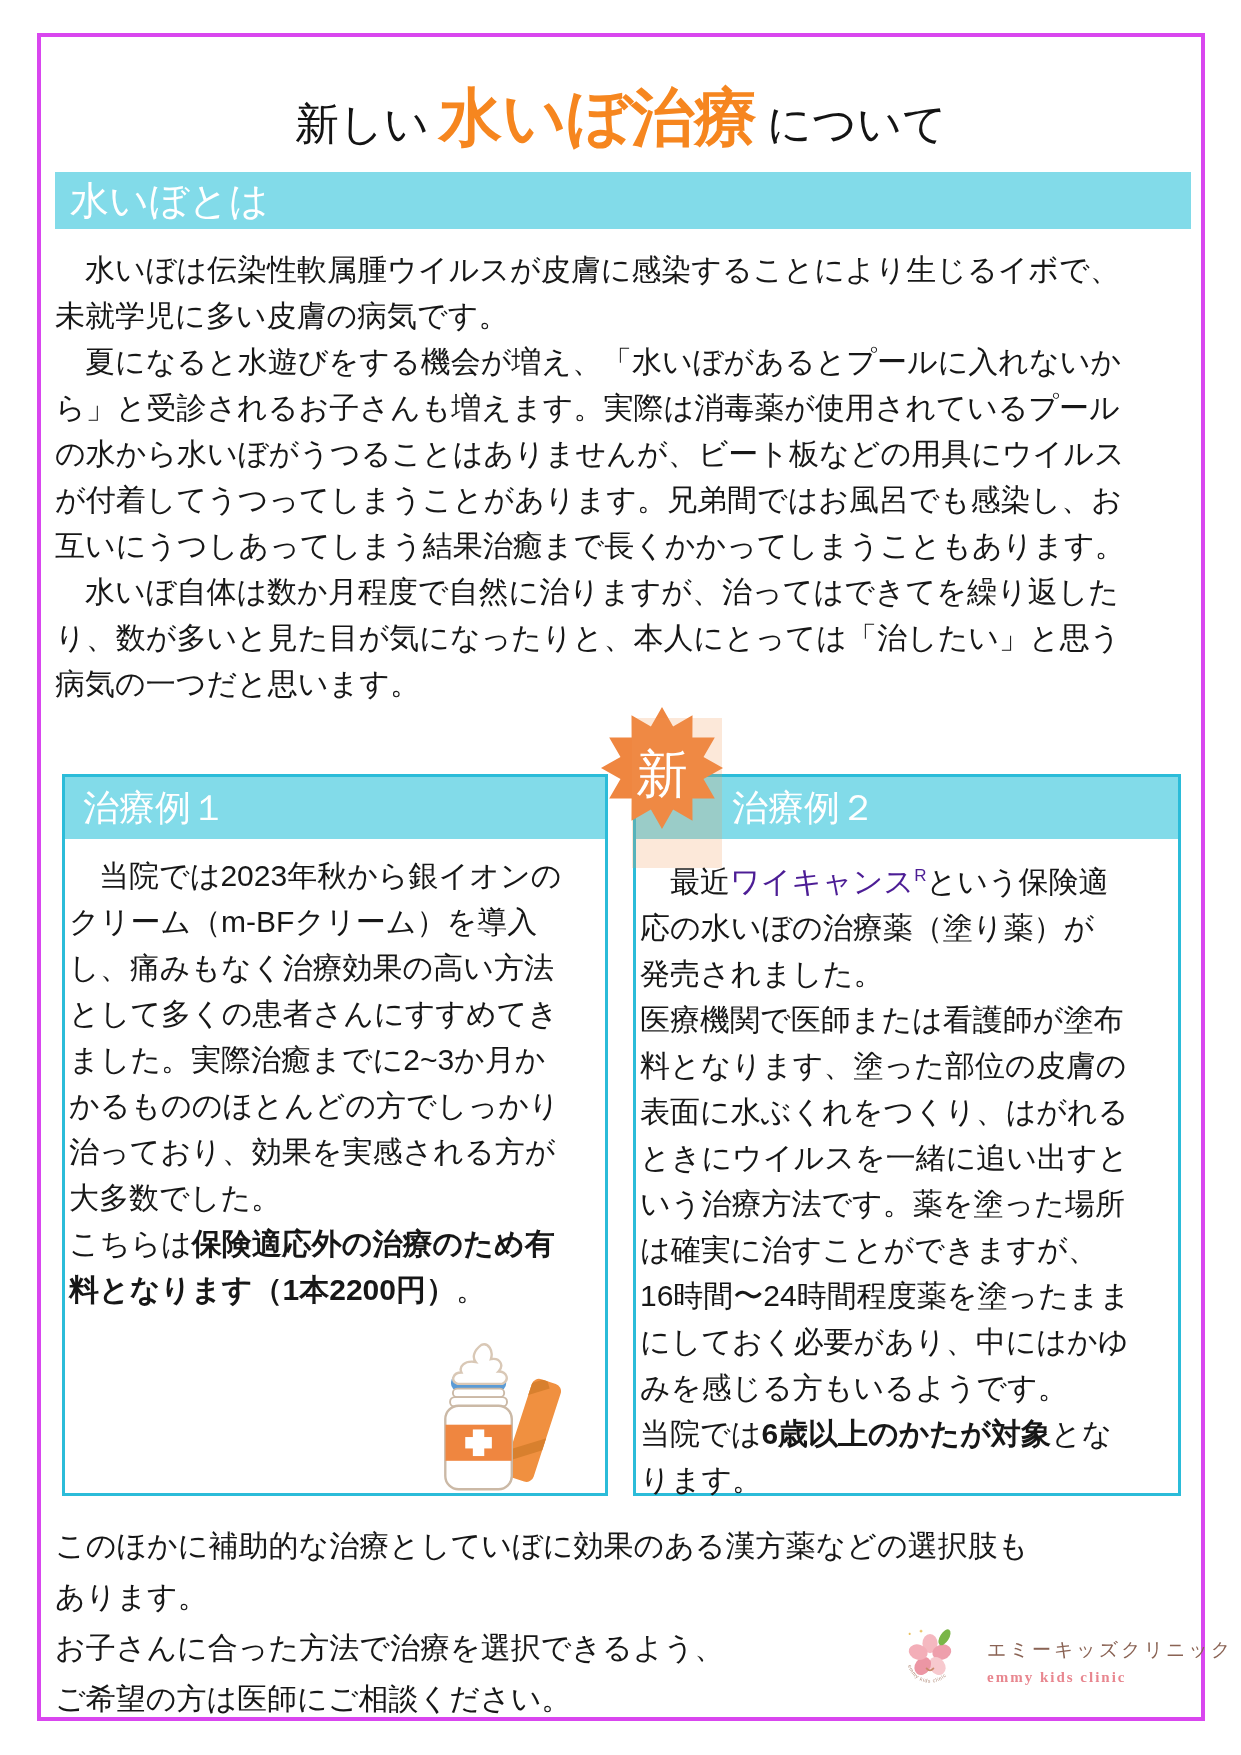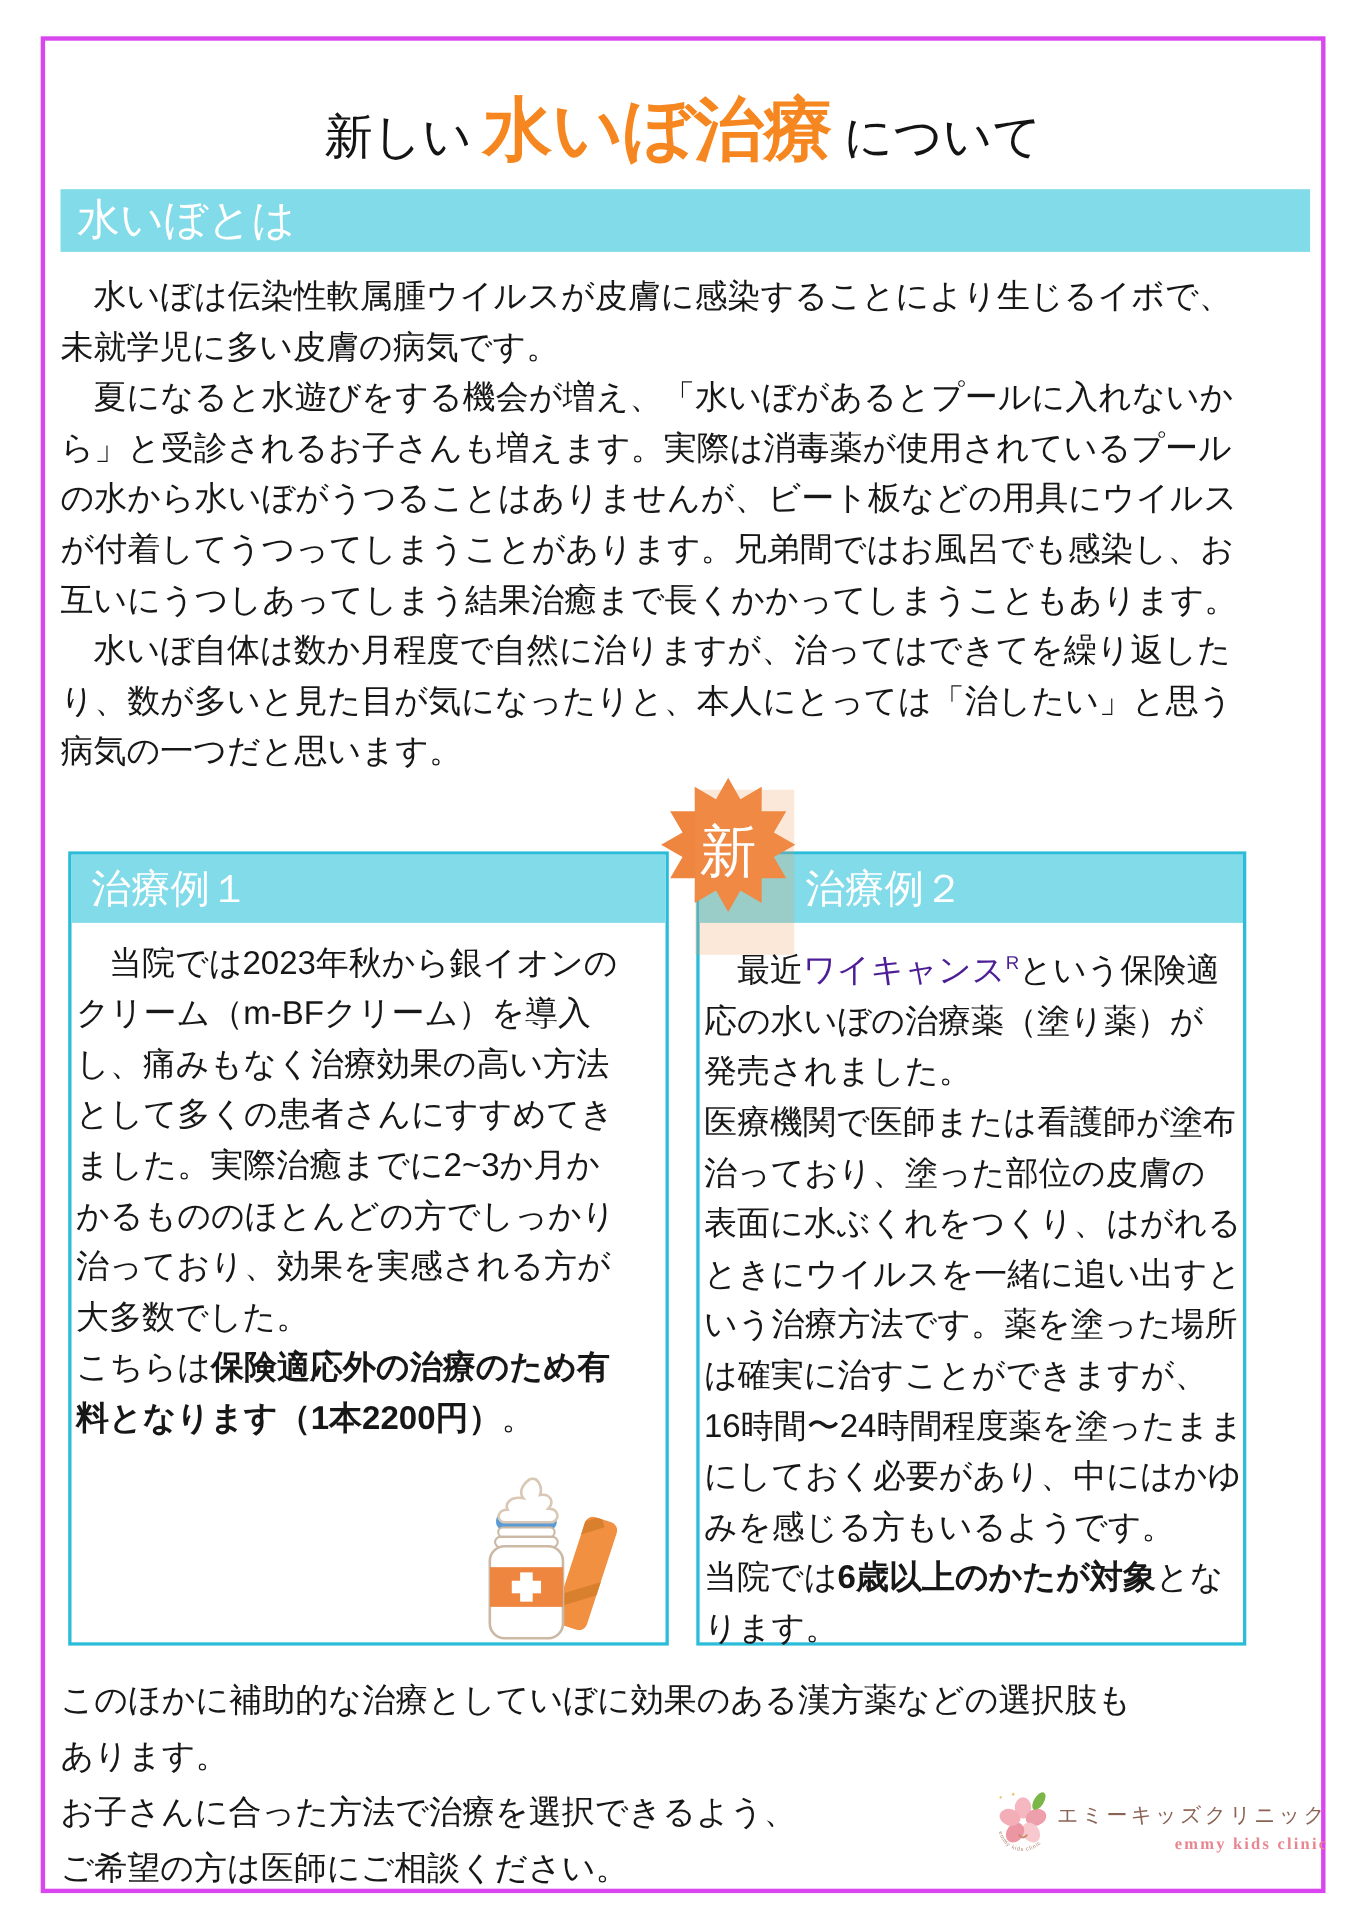--- a/index.html
+++ b/index.html
@@ -23,21 +23,21 @@
   }
   
   .intro{position:absolute;left:14px;top:210px;width:1140px;font-size:30px;line-height:46px;}
   .bl{white-space:nowrap;}
   
   .box{
     position:absolute;top:737px;height:722px;box-sizing:border-box;
     border:3px solid #2bbcd9;background:#ffffff;z-index:1;
   }
   .box1{left:21px;width:546px;}
-  .box2{left:592px;width:500px;}
+  .box2{left:592px;width:548px;}
   .boxbar{
     height:62px;background:#82dbe9;color:#ffffff;font-size:36px;line-height:62px;
     padding-left:18px;box-sizing:border-box;
   }
   .box2 .boxbar{padding-left:96px;}
   .boxbody{padding:14px 18px 0 4px;font-size:30px;line-height:46px;}
   .cl{white-space:nowrap;}
   b{font-weight:bold;}
   .orange{color:#4c1d95;}
   sup.orange{font-size:17px;vertical-align:super;}
@@ -51,21 +51,21 @@
   .badge-label{
     position:absolute;left:0;top:34px;width:128px;text-align:center;
     font-size:52px;color:#ffffff;z-index:6;
   }
   
   .jar{position:absolute;left:348px;top:566px;}
   
   .footer{position:absolute;left:14px;top:1483px;font-size:30px;line-height:51px;}
   
   .clinic{position:absolute;left:858px;top:1590px;display:flex;align-items:flex-start;}
-  .clinic-text{margin-left:0;margin-top:10px;text-align:right;}
+  .clinic-text{margin-left:26px;margin-top:10px;text-align:left;}
   .clinic-jp{font-size:19px;letter-spacing:3px;color:#8a6354;white-space:nowrap;}
   .clinic-en{font-size:15px;letter-spacing:2px;color:#e8868f;margin-top:6px;
     font-family:"Liberation Serif","DejaVu Serif",serif;font-weight:bold;}
 </style>
 </head>
 <body>
 
 <div class="frame">
 
   <div class="title">
@@ -149,21 +149,21 @@
     <span class="badge-label">新</span>
   </div>
 
   <div class="box box2">
     <div class="boxbar">治療例２</div>
     <div class="boxbody">
       <div class="cl"><span>　最近</span><span class="orange">ワイキャンス</span><sup class="orange">R</sup><span>という保険適</span></div>
       <div class="cl">応の水いぼの治療薬（塗り薬）が</div>
       <div class="cl">発売されました。</div>
       <div class="cl">医療機関で医師または看護師が塗布</div>
-      <div class="cl">治っており、塗った部位の皮膚の</div>
+      <div class="cl">料となります、塗った部位の皮膚の</div>
       <div class="cl">表面に水ぶくれをつくり、はがれる</div>
       <div class="cl">ときにウイルスを一緒に追い出すと</div>
       <div class="cl">いう治療方法です。薬を塗った場所</div>
       <div class="cl">は確実に治すことができますが、</div>
       <div class="cl">16時間〜24時間程度薬を塗ったまま</div>
       <div class="cl">にしておく必要があり、中にはかゆ</div>
       <div class="cl">みを感じる方もいるようです。</div>
       <div class="cl"><span>当院では</span><b>6歳以上のかたが対象</b><span>とな</span></div>
       <div class="cl">ります。</div>
     </div>

